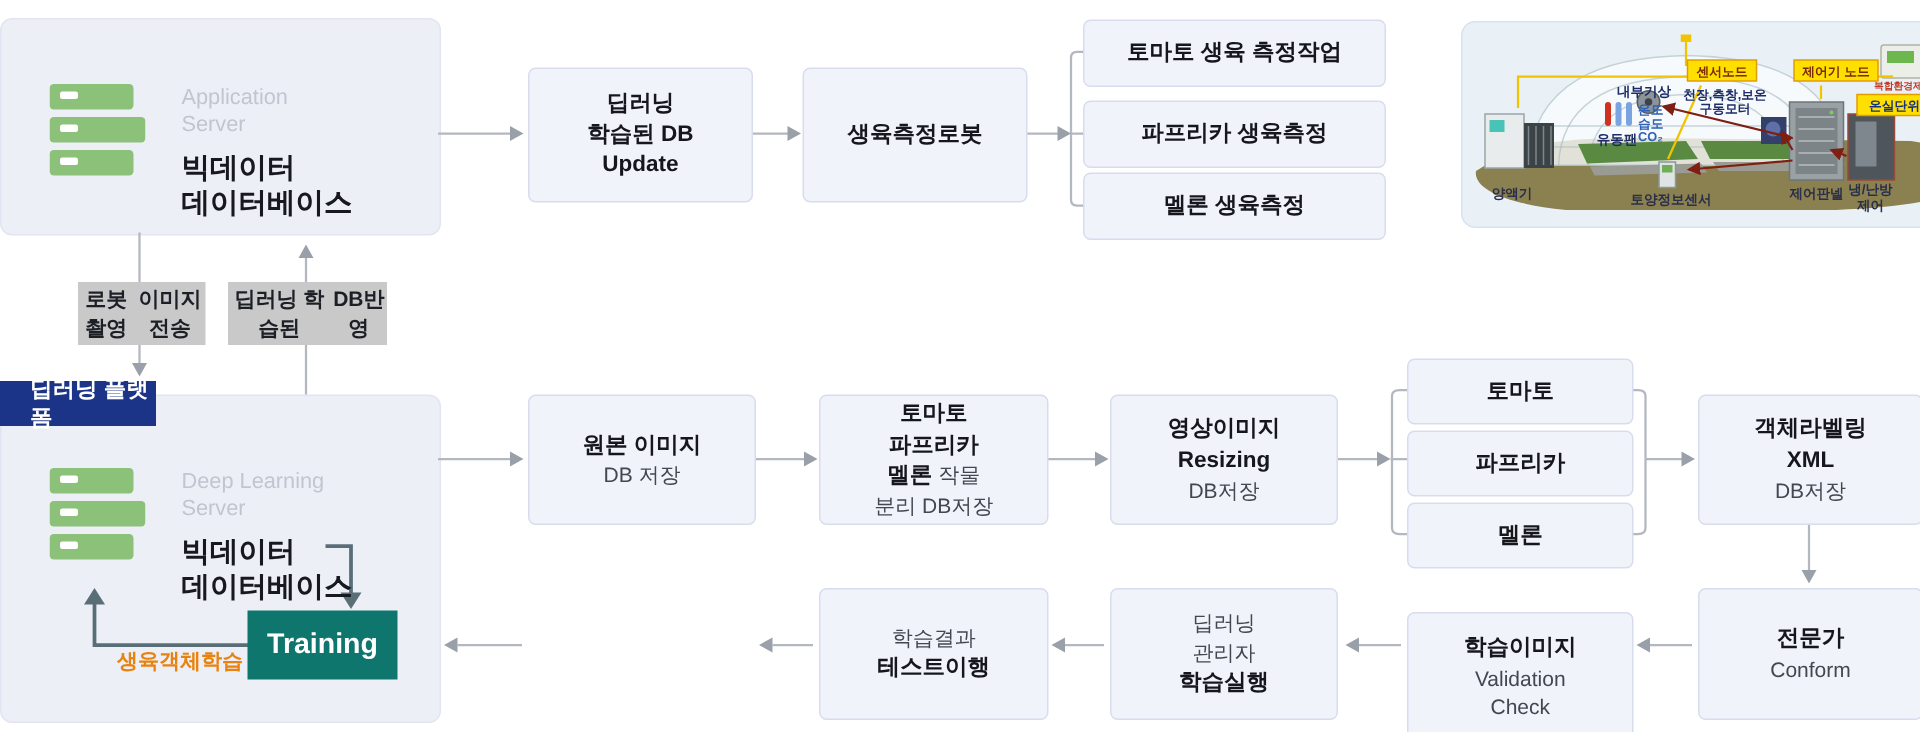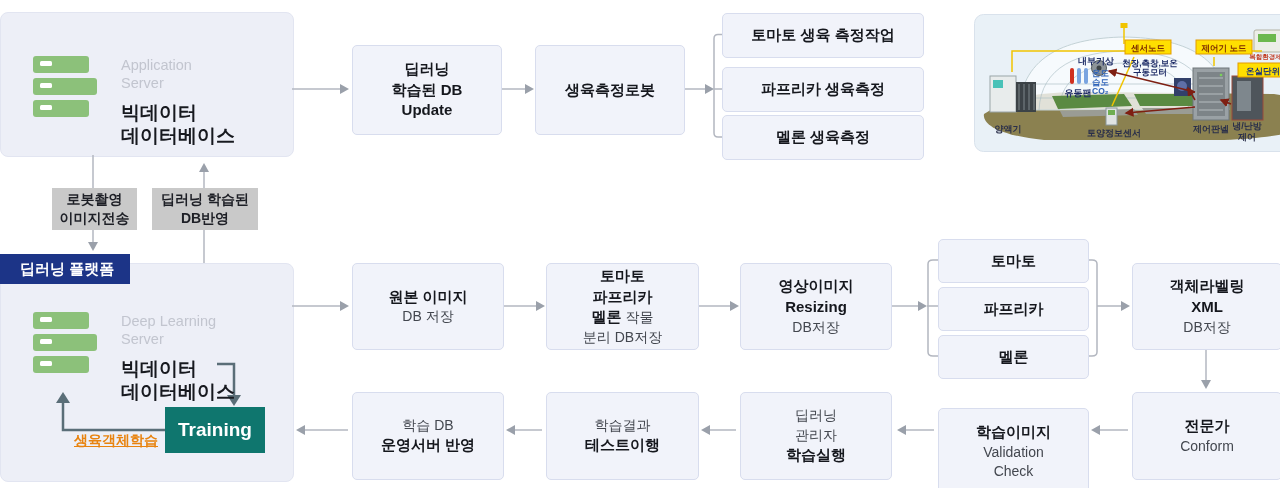--- a/index.html
+++ b/index.html
@@ -12,21 +12,21 @@
   
   .fbox{position:absolute;background:#f1f3fa;border:1px solid #d8ddee;border-radius:5px;
         display:flex;flex-direction:column;align-items:center;justify-content:center;
         text-align:center;line-height:1.38;z-index:5;}
   .kb{font-weight:bold;color:#15171d;font-size:15px;}
   .kr{color:#43474f;font-size:14px;font-weight:normal;}
   .inlineline{color:#43474f;font-size:14px;}
   .inlineline b{color:#15171d;font-size:15px;}
   
   .gbox{position:absolute;background:#c9c9c9;color:#1d1f26;font-weight:bold;font-size:14px;
-        display:flex;flex-direction:column;align-items:center;justify-content:center;
+        display:flex;flex-direction:row;align-items:center;justify-content:center;
         text-align:center;line-height:1.35;z-index:5;}
   
   .srv{position:absolute;display:flex;gap:24px;align-items:flex-start;z-index:5;}
   .srv .txt{display:flex;flex-direction:column;justify-content:space-between;}
   .gray-en{color:#c2c5cf;font-size:14.5px;line-height:1.25;}
   .k-title{color:#17191f;font-size:19px;font-weight:bold;line-height:1.22;margin-top:9px;}
   .training{position:absolute;background:#0f766e;color:#fff;font-weight:bold;font-size:19px;
             display:flex;align-items:center;justify-content:center;z-index:5;}
   .caption-orange{position:absolute;color:#e8830f;font-weight:bold;font-size:14px;z-index:5;}
   .connectors{position:absolute;left:0;top:0;z-index:4;pointer-events:none;}
@@ -53,21 +53,21 @@
       <span class="gray-en">Application</span>
       <span class="gray-en">Server</span>
       <span class="k-title">
         <span>빅데이터</span><br>
         <span>데이터베이스</span>
       </span>
     </span>
   </div>
 
   <div class="platform" style="left:0;top:263px;width:292px;height:217px;"></div>
-  <div class="tag" style="left:0;top:254px;width:130px;height:30px;">
+  <div class="tag" style="left:0;top:254px;width:104px;height:30px;">
     <span>딥러닝 플랫폼</span>
   </div>
   <div class="srv" style="left:33px;top:312px;">
     <span>
       <svg width="64" height="62" viewBox="0 0 64 62">
         <rect x="0" y="0" width="56" height="17" rx="3" fill="#8cc17a"></rect>
         <rect x="7" y="5" width="12" height="5" rx="1.5" fill="#fff"></rect>
         <rect x="0" y="22" width="64" height="17" rx="3" fill="#8cc17a"></rect>
         <rect x="7" y="27" width="12" height="5" rx="1.5" fill="#fff"></rect>
         <rect x="0" y="44" width="56" height="17" rx="3" fill="#8cc17a"></rect>
@@ -79,21 +79,21 @@
       <span class="gray-en">Server</span>
       <span class="k-title">
         <span>빅데이터</span><br>
         <span>데이터베이스</span>
       </span>
     </span>
   </div>
   <div class="training" style="left:165px;top:407px;width:100px;height:46px;">
     <span>Training</span>
   </div>
-  <div class="caption-orange" style="left:70px;top:432px;width:92px;text-align:center;text-decoration:underline;">생육객체학습</div>
+  <div class="caption-orange" style="left:70px;top:432px;width:92px;text-align:right;">생육객체학습</div>
 
   <div class="gbox" style="left:52px;top:188px;width:85px;height:42px;">
     <span>로봇촬영</span>
     <span>이미지전송</span>
   </div>
   <div class="gbox" style="left:152px;top:188px;width:106px;height:42px;">
     <span>딥러닝 학습된</span>
     <span>DB반영</span>
   </div>
 
@@ -187,24 +187,20 @@
   </div>
   <div class="fbox" style="left:938px;top:335px;width:149px;height:42px;">
     <span class="kb">멜론</span>
   </div>
   <div class="fbox" style="left:1132px;top:263px;width:148px;height:85px;">
     <span class="kb">객체라벨링</span>
     <span class="kb">XML</span>
     <span class="kr">DB저장</span>
   </div>
 
-  <div class="fbox" style="left:352px;top:392px;width:150px;height:86px;">
-    <span class="kr">학습 DB</span>
-    <span class="kb">운영서버 반영</span>
-  </div>
   <div class="fbox" style="left:546px;top:392px;width:151px;height:86px;">
     <span class="kr">학습결과</span>
     <span class="kb">테스트이행</span>
   </div>
   <div class="fbox" style="left:740px;top:392px;width:150px;height:86px;">
     <span class="kr">딥러닝</span>
     <span class="kr">관리자</span>
     <span class="kb">학습실행</span>
   </div>
   <div class="fbox" style="left:938px;top:408px;width:149px;height:86px;">

